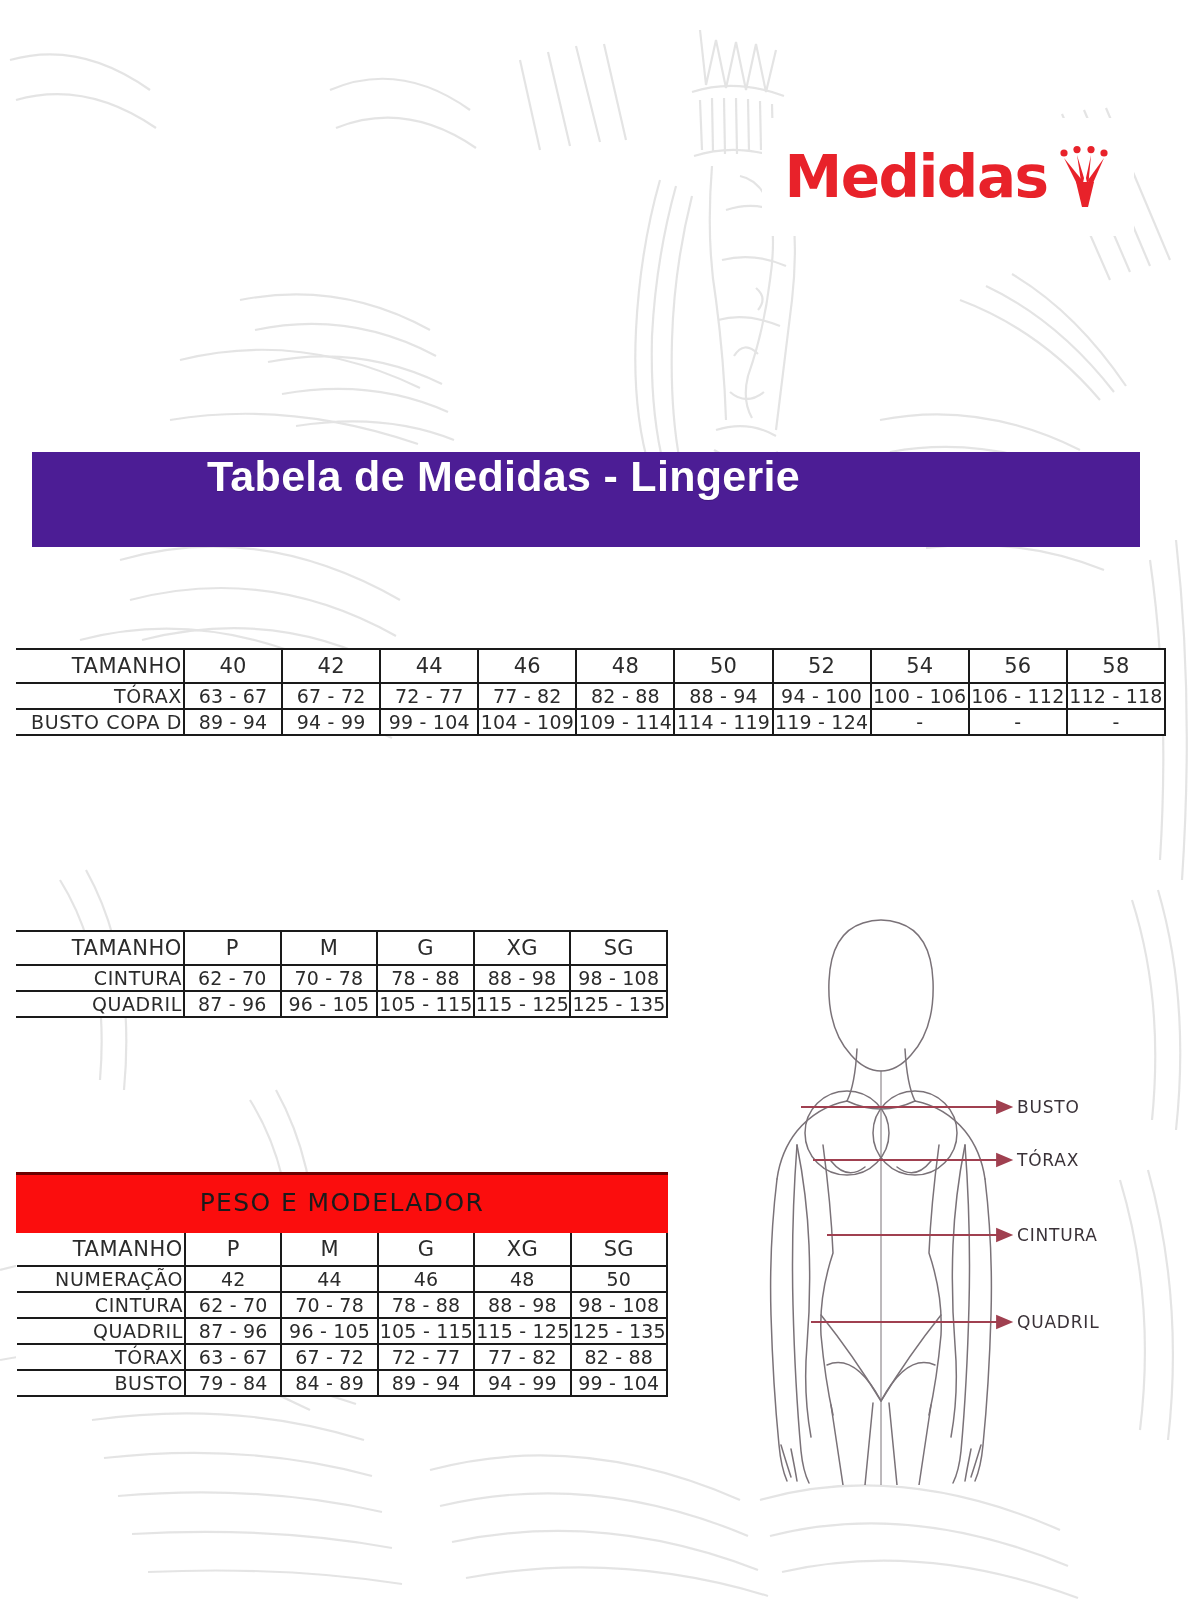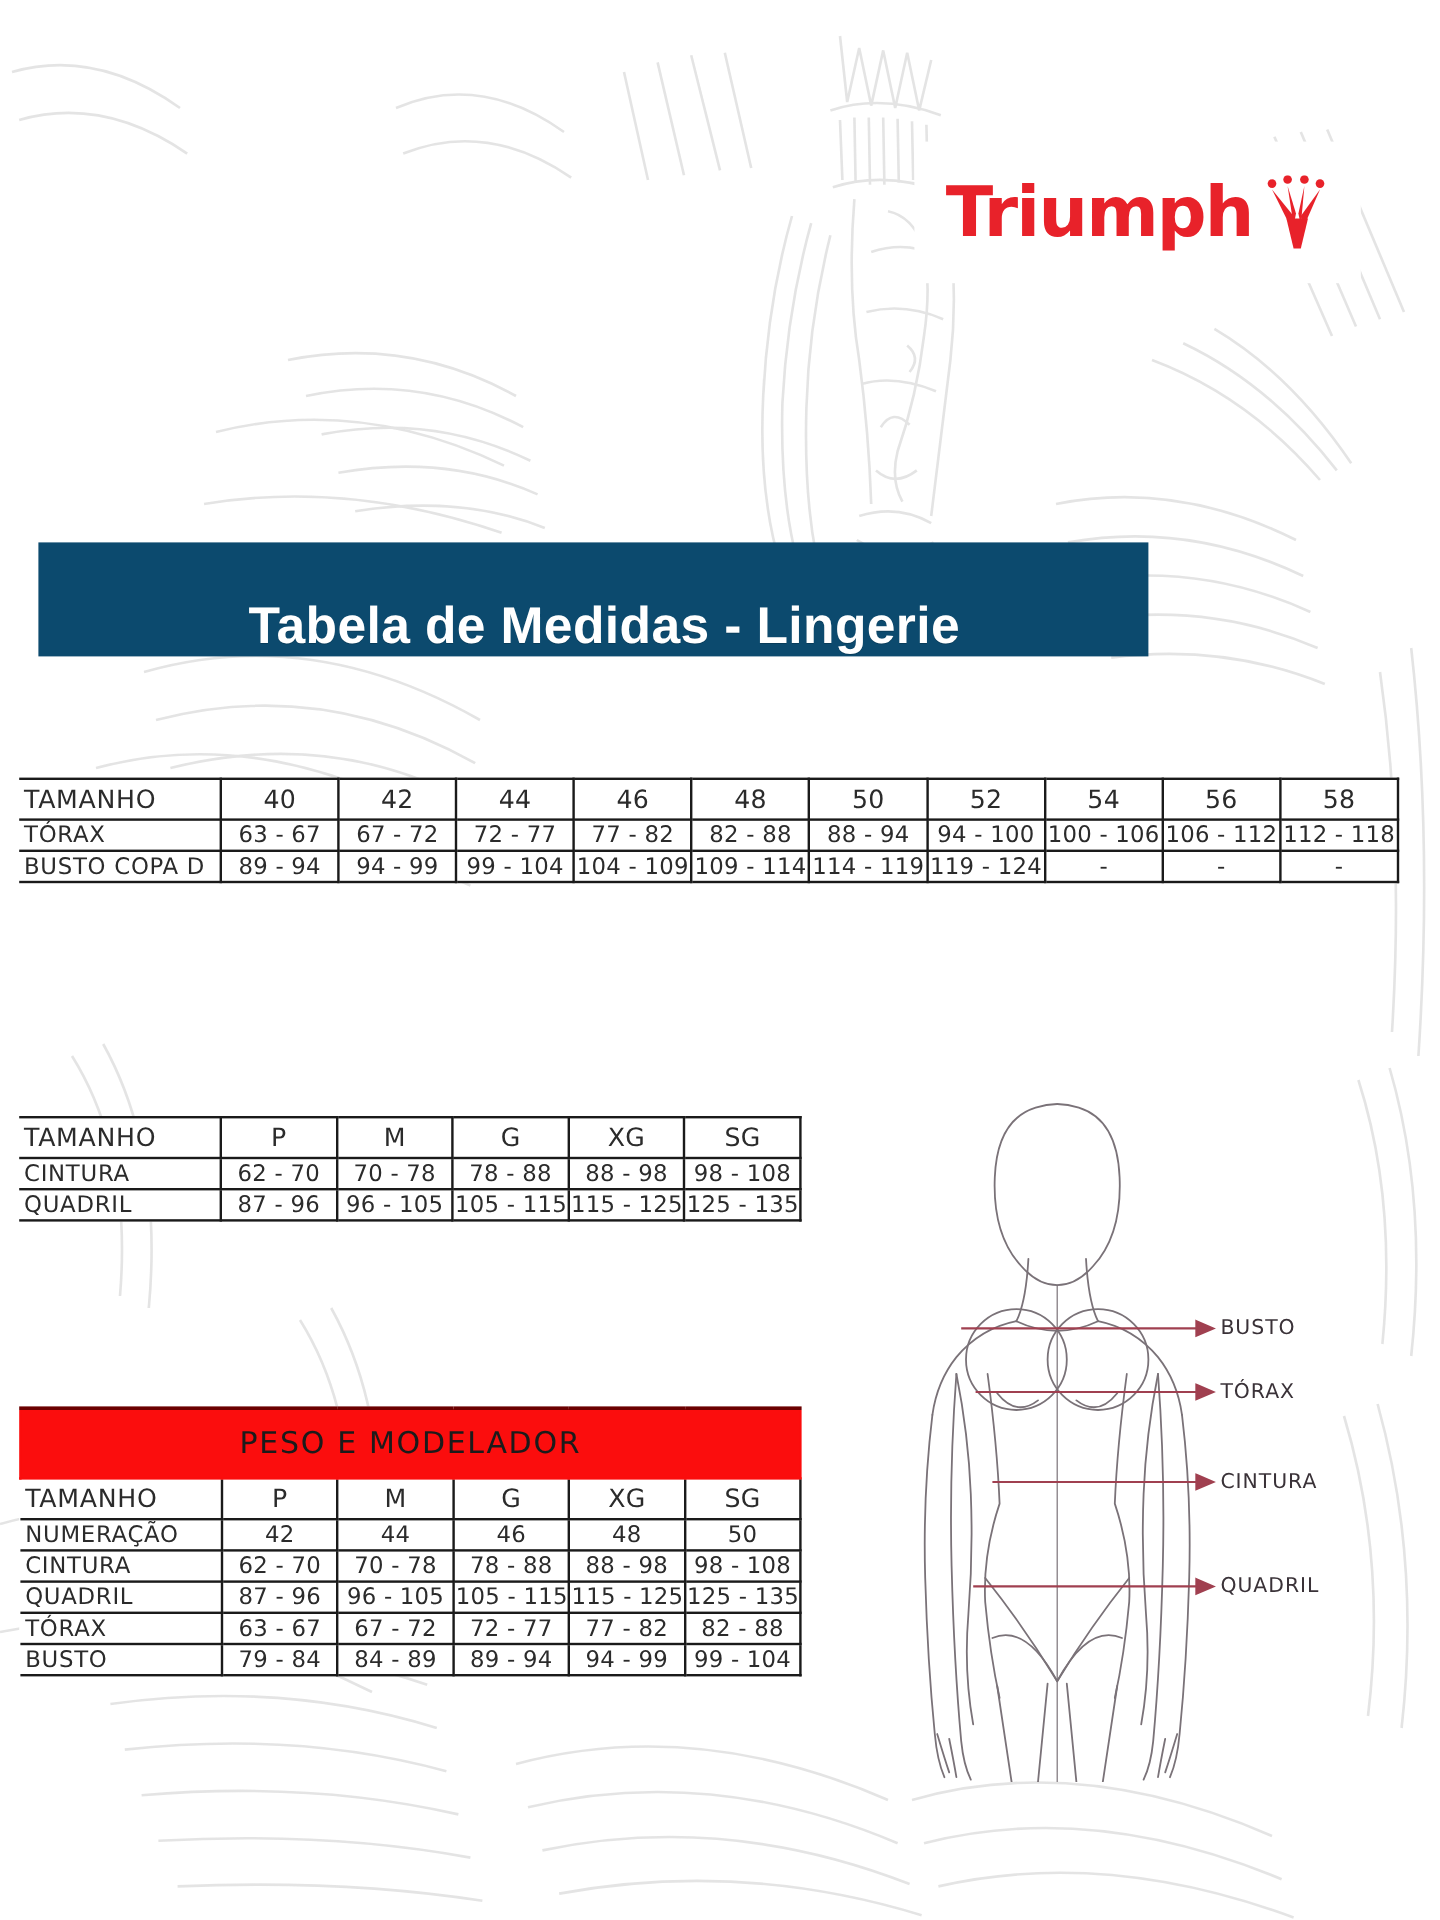--- a/index.html
+++ b/index.html
@@ -37,24 +37,24 @@
     font-weight:700;
     letter-spacing:-1.5px;
     line-height:1;
   }
   #logo-crown{ margin-left:10px; display:block; }
 
   
   #title-banner{
     position:absolute;
     left:32px; top:452px;
-    width:925px; height:95px;
-    background:#0c4a6e;
+    width:1108px; height:95px;
+    background:#4c1d95;
     z-index:4;
-    display:flex; align-items:flex-end;
+    display:flex; align-items:flex-start;
   }
   #page-title{
     color:#ffffff;
     font-family:"Liberation Sans", sans-serif;
     font-size:43px;
     font-weight:700;
     margin-left:175px;
     letter-spacing:.3px;
     text-shadow:0 1px 0 rgba(0,0,0,.18);
   }
@@ -86,21 +86,21 @@
   .mtable td{
     border:2px solid #1a1a1a;
     font-size:19px;
     color:#2b2b2b;
     text-align:center;
     white-space:nowrap;
     font-family:"DejaVu Sans", sans-serif;
     letter-spacing:.2px;
   }
   .mtable td.rowlabel{
-    text-align:left;
+    text-align:right;
     padding-left:4px;
     letter-spacing:.6px;
     font-size:19px;
     border-left:none;
   }
   .mtable tr.hdr td{ height:34px; font-size:21px; }
   .mtable tr.data td{ height:23px; }
 
   
   #figure-wrap{
@@ -178,21 +178,21 @@
       <path d="M250 1100 Q300 1180 290 1300 M276 1090 Q326 1180 314 1310"></path>
       <path d="M60 880 Q110 960 100 1080 M86 870 Q136 960 124 1090"></path>
       <path d="M520 60 L540 150 M548 52 L570 146 M576 46 L600 142 M604 44 L626 140"></path>
       <path d="M330 90 Q400 60 470 110 M336 128 Q406 100 476 148"></path>
       <path d="M10 60 Q80 40 150 90 M16 100 Q86 80 156 128"></path>
     </g>
   </svg>
 </div>
 
 <div id="logo-box">
-  <span id="logo-wordmark">Triumph</span>
+  <span id="logo-wordmark">Medidas</span>
   <svg id="logo-crown" width="54" height="62" viewBox="0 0 54 62">
     <g fill="#e8222a">
       <circle cx="6" cy="7" r="3.6"></circle>
       <circle cx="19" cy="3.6" r="3.6"></circle>
       <circle cx="33" cy="3.6" r="3.6"></circle>
       <circle cx="46" cy="7" r="3.6"></circle>
       <path d="M6 12 L24 34 L22 44 Z"></path>
       <path d="M19 9 L26 32 L24 42 Z"></path>
       <path d="M33 9 L28 32 L30 42 Z"></path>
       <path d="M46 12 L30 34 L32 44 Z"></path>

